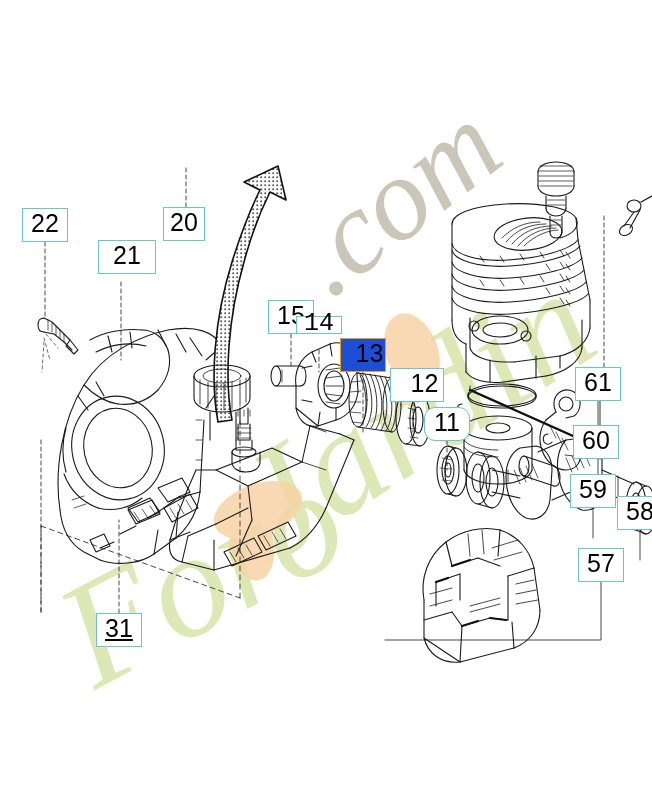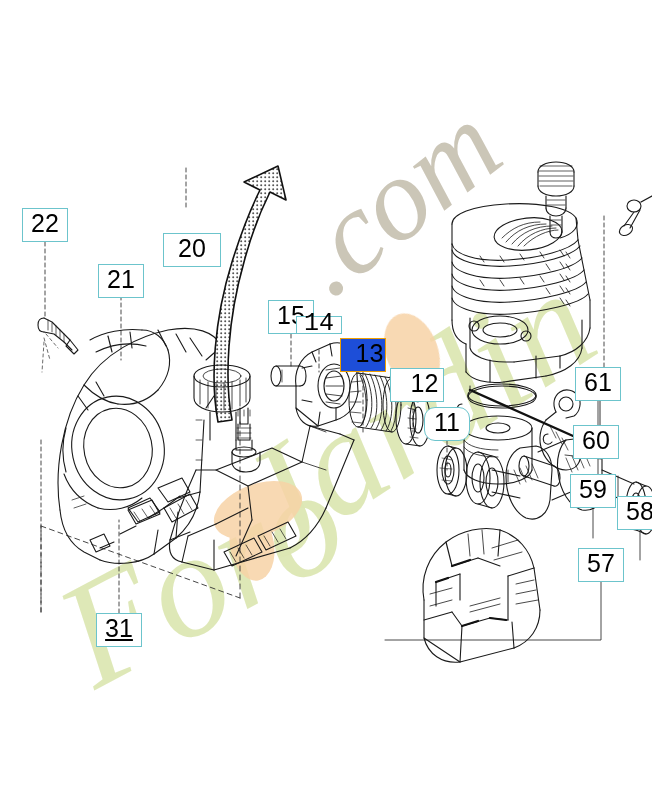--- a/index.html
+++ b/index.html
@@ -571,24 +571,24 @@
         <path d="M470 390 L470 386"></path>
       </g>
 
     </g>
   </svg>
 
   <div class="layer" id="labels">
       <div class="lbl" style="left: 22px; top: 208px; width: 46px; height: 34px;">
         <span>22</span>
       </div>
-      <div class="lbl" style="left: 98px; top: 264px; width: 46px; height: 34px;">
+      <div class="lbl" style="left: 98px; top: 240px; width: 58px; height: 34px;">
         <span>21</span>
       </div>
-      <div class="lbl" style="left: 163px; top: 207px; width: 58px; height: 34px; margin-top: 26px;">
+      <div class="lbl" style="left: 163px; top: 207px; width: 42px; height: 34px;">
         <span>20</span>
       </div>
       <div class="lbl" style="left: 268px; top: 300px; width: 46px; height: 34px;">
         <span>15</span>
       </div>
       <div class="lbl" style="left: 296px; top: 316px; width: 46px; height: 18px; font-family: Liberation Mono, monospace;">
         <span>14</span>
       </div>
       <div class="lbl hl" style="left: 340px; top: 338px; width: 46px; height: 34px;">
         <span>13</span>

